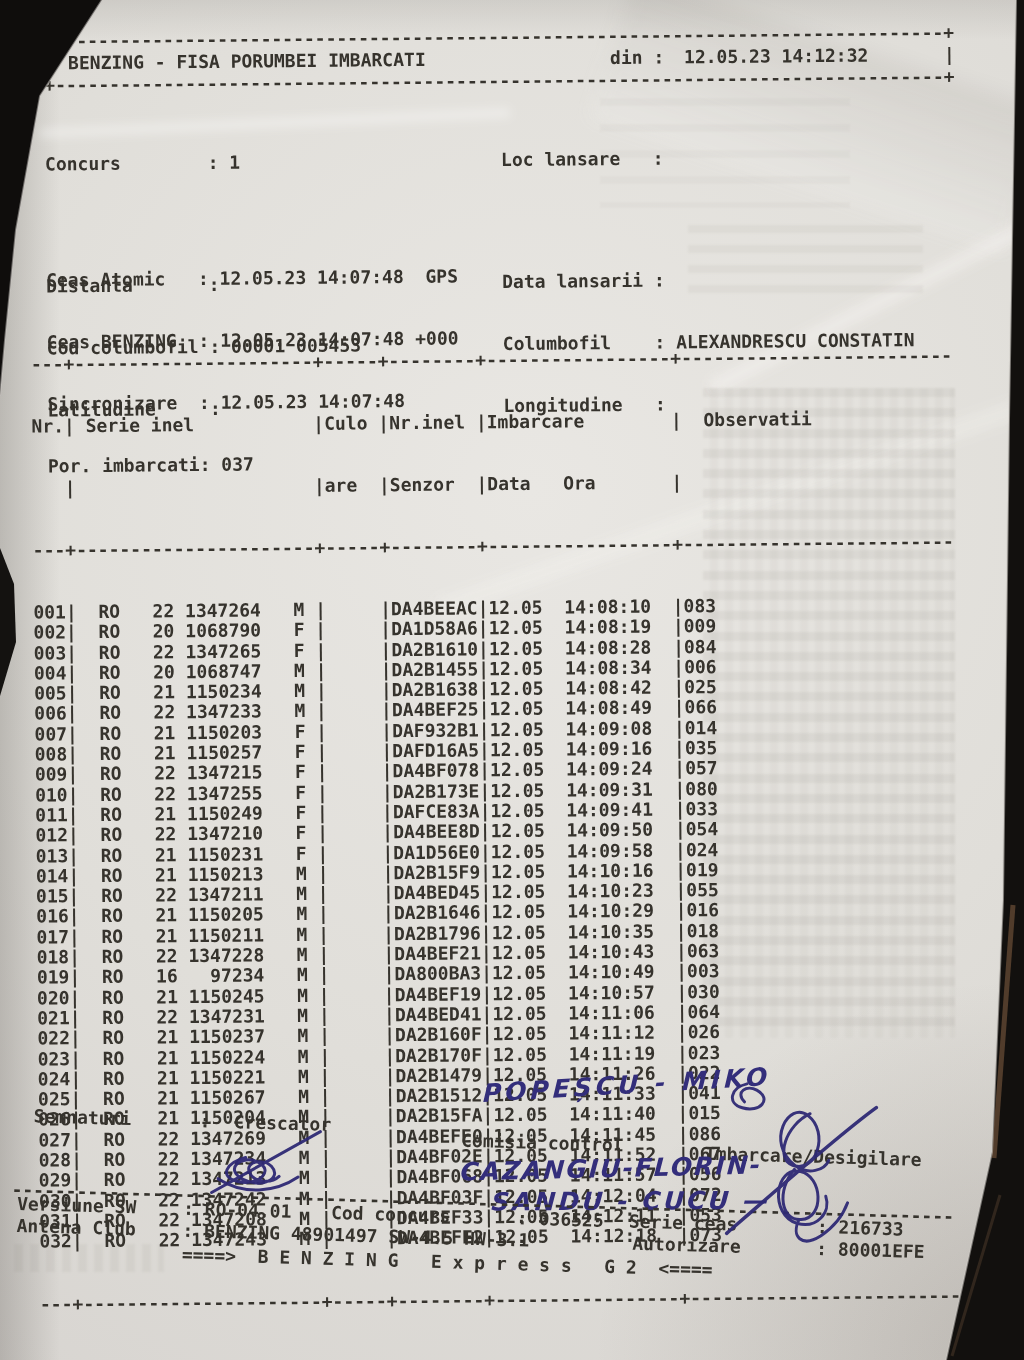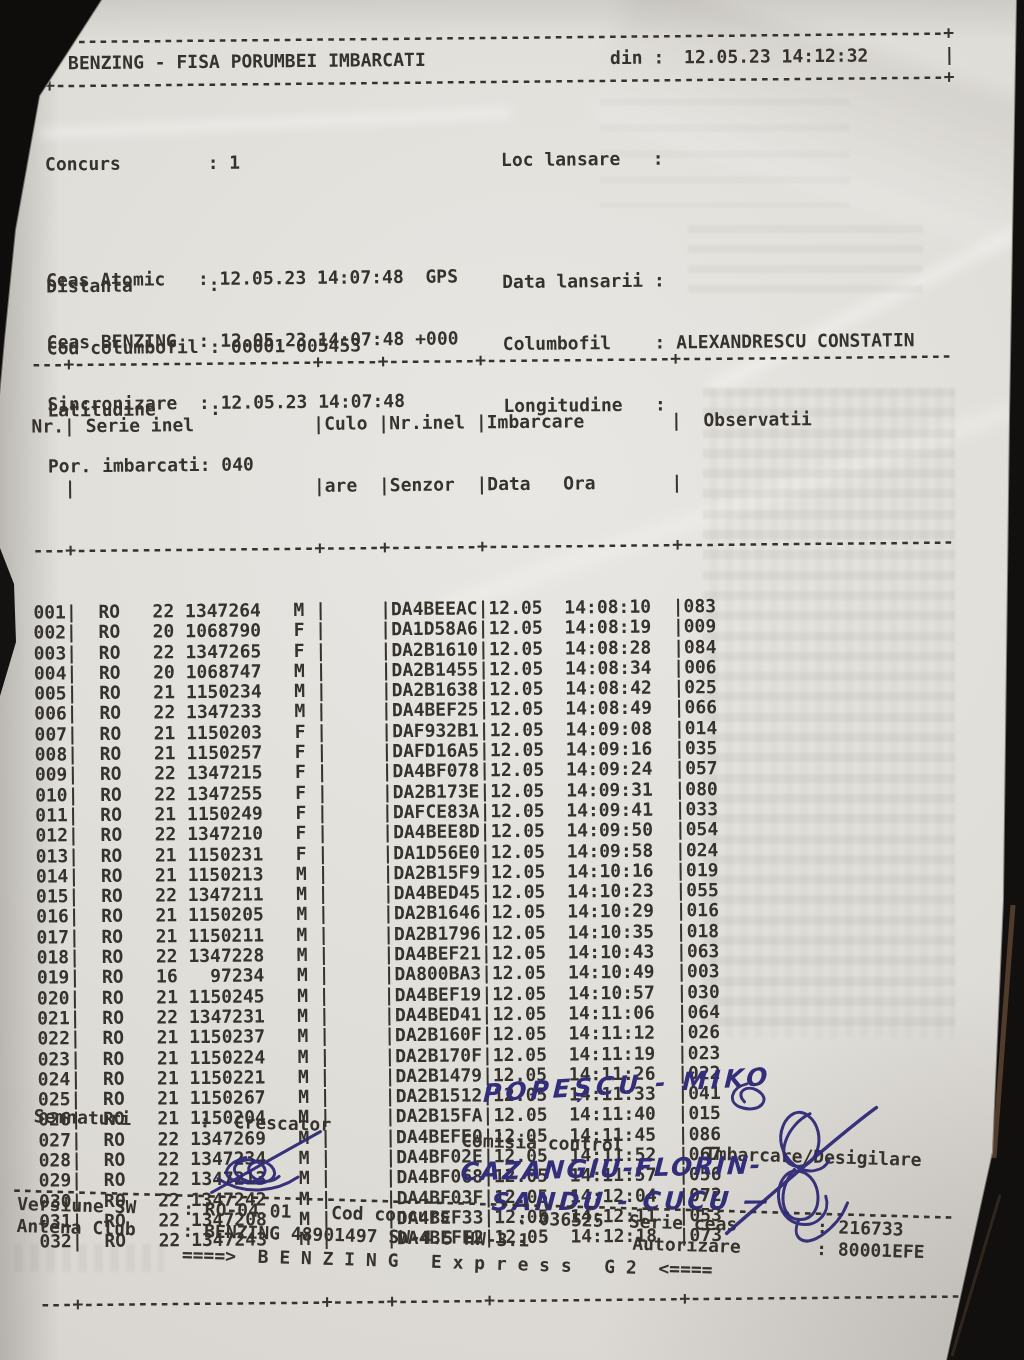--- a/index.html
+++ b/index.html
@@ -89,21 +89,21 @@
       <div class="sp"></div>
       <div class="line"><span class="lbl14">Data lansarii</span><span>:</span></div>
       <div class="line"><span class="lbl14">Columbofil</span><span>: ALEXANDRESCU CONSTATIN</span></div>
       <div class="line"><span class="lbl14">Longitudine</span><span>:</span></div>
     </div>
 
     <div class="abs blk" style="left:50px;top:224px;">
       <div class="line"><span class="lbl14">Ceas Atomic</span><span>: 12.05.23 14:07:48  GPS</span></div>
       <div class="line"><span class="lbl14">Ceas BENZING</span><span>: 12.05.23 14:07:48 +000</span></div>
       <div class="line"><span class="lbl14">Sincronizare</span><span>: 12.05.23 14:07:48</span></div>
-      <div class="line"><span class="lbl14">Por. imbarcati</span><span>: 040</span></div>
+      <div class="line"><span class="lbl14">Por. imbarcati</span><span>: 037</span></div>
     </div>
 
     <div class="table">
       <div class="tline">---+----------------------+-----+--------+-----------------+-------------------------</div>
       <div class="tline">Nr.| Serie inel           |Culo |Nr.inel |Imbarcare        |  Observatii</div>
       <div class="tline">   |                      |are  |Senzor  |Data   Ora       |</div>
       <div class="tline">---+----------------------+-----+--------+-----------------+-------------------------</div>
       <div class="rows"><div class="trow">001|  RO   22 1347264   M |     |DA4BEEAC|12.05  14:08:10  |083</div><div class="trow">002|  RO   20 1068790   F |     |DA1D58A6|12.05  14:08:19  |009</div><div class="trow">003|  RO   22 1347265   F |     |DA2B1610|12.05  14:08:28  |084</div><div class="trow">004|  RO   20 1068747   M |     |DA2B1455|12.05  14:08:34  |006</div><div class="trow">005|  RO   21 1150234   M |     |DA2B1638|12.05  14:08:42  |025</div><div class="trow">006|  RO   22 1347233   M |     |DA4BEF25|12.05  14:08:49  |066</div><div class="trow">007|  RO   21 1150203   F |     |DAF932B1|12.05  14:09:08  |014</div><div class="trow">008|  RO   21 1150257   F |     |DAFD16A5|12.05  14:09:16  |035</div><div class="trow">009|  RO   22 1347215   F |     |DA4BF078|12.05  14:09:24  |057</div><div class="trow">010|  RO   22 1347255   F |     |DA2B173E|12.05  14:09:31  |080</div><div class="trow">011|  RO   21 1150249   F |     |DAFCE83A|12.05  14:09:41  |033</div><div class="trow">012|  RO   22 1347210   F |     |DA4BEE8D|12.05  14:09:50  |054</div><div class="trow">013|  RO   21 1150231   F |     |DA1D56E0|12.05  14:09:58  |024</div><div class="trow">014|  RO   21 1150213   M |     |DA2B15F9|12.05  14:10:16  |019</div><div class="trow">015|  RO   22 1347211   M |     |DA4BED45|12.05  14:10:23  |055</div><div class="trow">016|  RO   21 1150205   M |     |DA2B1646|12.05  14:10:29  |016</div><div class="trow">017|  RO   21 1150211   M |     |DA2B1796|12.05  14:10:35  |018</div><div class="trow">018|  RO   22 1347228   M |     |DA4BEF21|12.05  14:10:43  |063</div><div class="trow">019|  RO   16   97234   M |     |DA800BA3|12.05  14:10:49  |003</div><div class="trow">020|  RO   21 1150245   M |     |DA4BEF19|12.05  14:10:57  |030</div><div class="trow">021|  RO   22 1347231   M |     |DA4BED41|12.05  14:11:06  |064</div><div class="trow">022|  RO   21 1150237   M |     |DA2B160F|12.05  14:11:12  |026</div><div class="trow">023|  RO   21 1150224   M |     |DA2B170F|12.05  14:11:19  |023</div><div class="trow">024|  RO   21 1150221   M |     |DA2B1479|12.05  14:11:26  |022</div><div class="trow">025|  RO   21 1150267   M |     |DA2B1512|12.05  14:11:33  |041</div><div class="trow">026|  RO   21 1150204   M |     |DA2B15FA|12.05  14:11:40  |015</div><div class="trow">027|  RO   22 1347269   M |     |DA4BEFE0|12.05  14:11:45  |086</div><div class="trow">028|  RO   22 1347234   M |     |DA4BF02E|12.05  14:11:52  |067</div><div class="trow">029|  RO   22 1347213   M |     |DA4BF068|12.05  14:11:57  |056</div><div class="trow">030|  RO   22 1347242   M |     |DA4BF03F|12.05  14:12:04  |072</div><div class="trow">031|  RO   22 1347208   M |     |DA4BEF33|12.05  14:12:11  |053</div><div class="trow">032|  RO   22 1347243   M |     |DA4BEFE2|12.05  14:12:18  |073</div></div>
       <div class="tline">---+----------------------+-----+--------+-----------------+-------------------------</div>
     </div>

